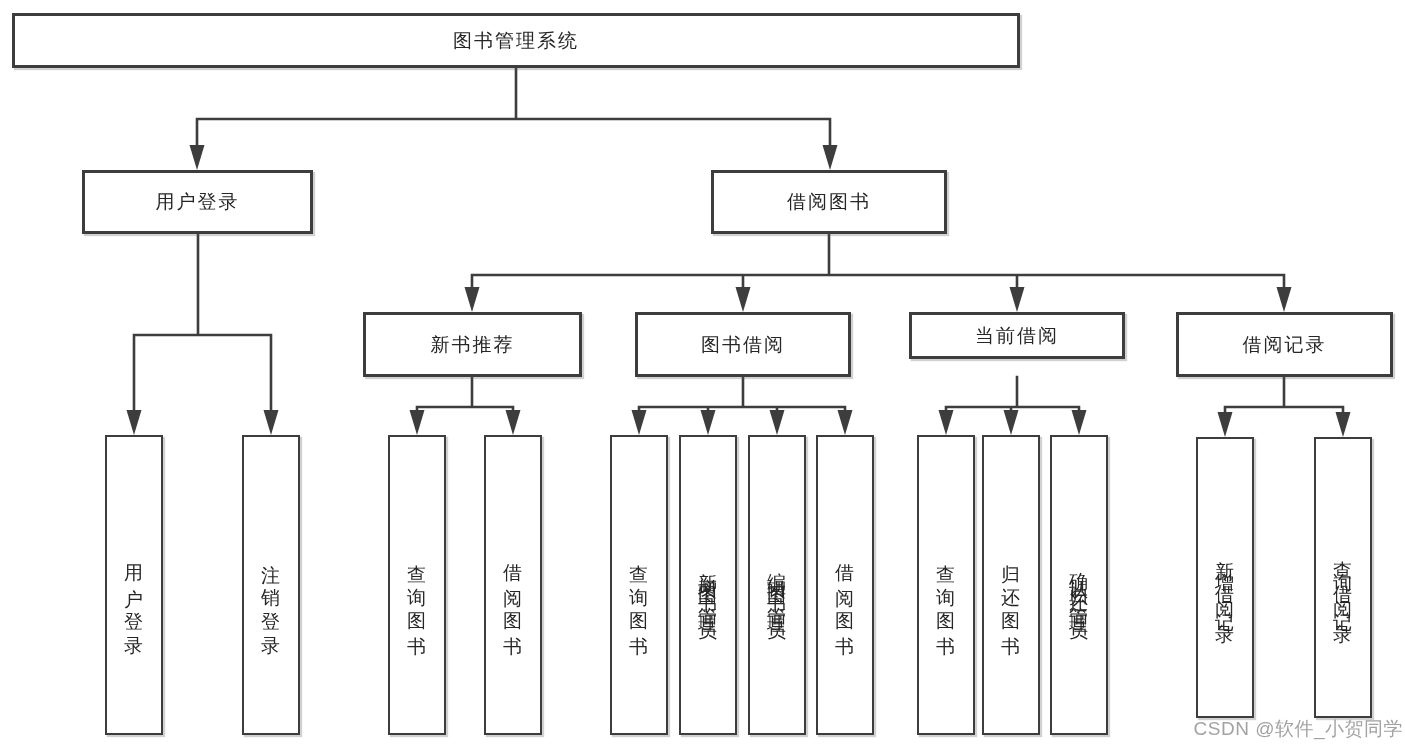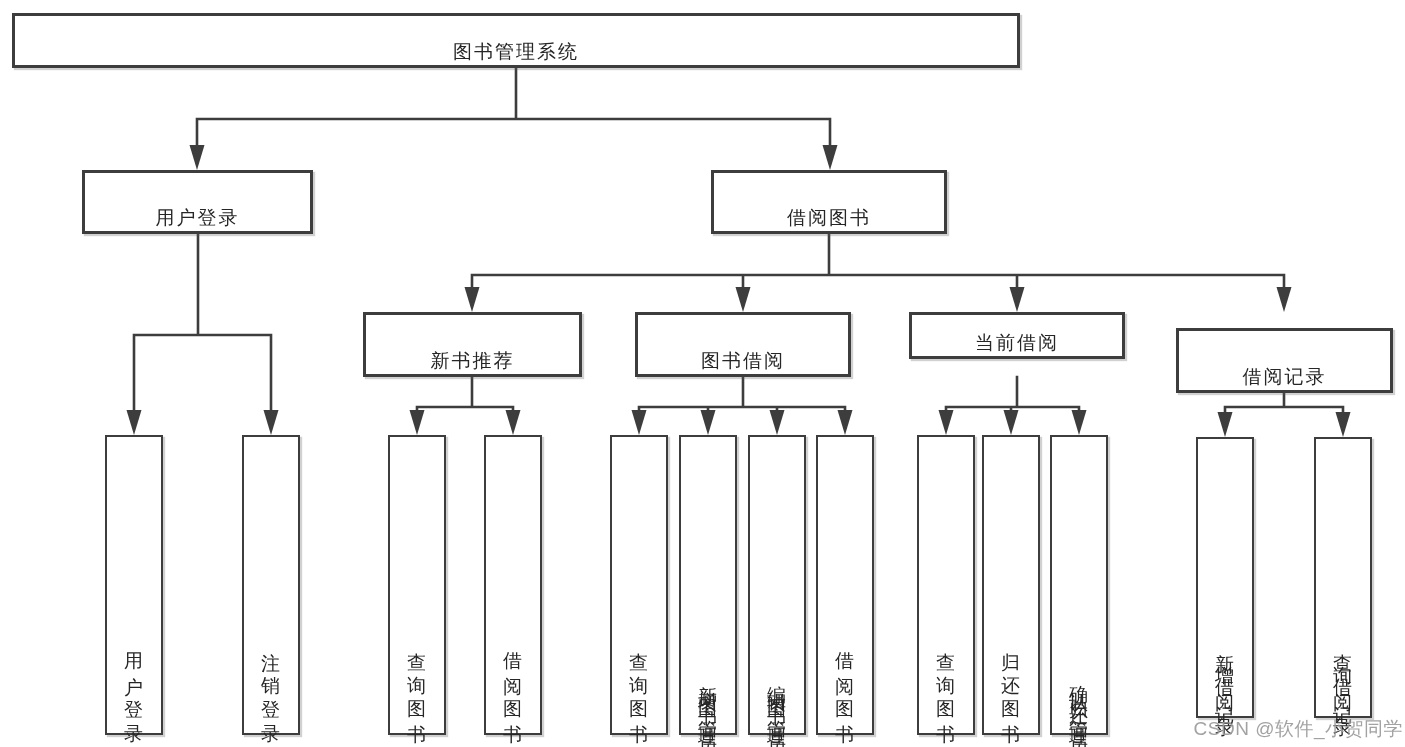--- a/index.html
+++ b/index.html
@@ -4,21 +4,21 @@
 <style>
   * { margin:0; padding:0; box-sizing:border-box; }
   html,body { background:#ffffff; }
   .stage {
     position:relative; width:1405px; height:747px; background:#ffffff;
     font-family:"Liberation Sans","DejaVu Sans",sans-serif; overflow:hidden;
   }
   .connectors { position:absolute; left:0; top:0; z-index:0; }
   .box {
     position:absolute; background:#ffffff; border:3px solid #3d3d3d;
-    display:flex; align-items:flex-end; justify-content:center;
+    display:flex; align-items:center; justify-content:center;
     color:#262626; font-size:19px; letter-spacing:2px; z-index:1;
     box-shadow:2px 2px 1px rgba(90,90,90,0.28);
   }
   .box.leaf { border-width:2.5px; }
   .leaf span { writing-mode:vertical-rl; text-orientation:mixed; letter-spacing:0; line-height:1; }
   .v4 span { letter-spacing:24px; margin-top:24px; }
   .v6 span { letter-spacing:13px; margin-top:13px; }
   .v9 span { letter-spacing:7px; margin-top:7px; }
   .watermark {
     position:absolute; right:2px; top:716px; z-index:3;
@@ -77,21 +77,21 @@
 
   <div class="box" style="left:363px;top:312px;width:219px;height:65px">
     <span>新书推荐</span>
   </div>
   <div class="box" style="left:635px;top:312px;width:216px;height:65px">
     <span>图书借阅</span>
   </div>
   <div class="box" style="left:909px;top:312px;width:216px;height:47px">
     <span>当前借阅</span>
   </div>
-  <div class="box" style="left:1176px;top:328px;width:217px;height:65px">
+  <div class="box" style="left:1176px;top:312px;width:217px;height:65px">
     <span>借阅记录</span>
   </div>
 
   <div class="box leaf v4" style="left:105px;top:435px;width:58px;height:300px">
     <span>用户登录</span>
   </div>
   <div class="box leaf v4" style="left:242px;top:435px;width:58px;height:300px">
     <span>注销登录</span>
   </div>
 

